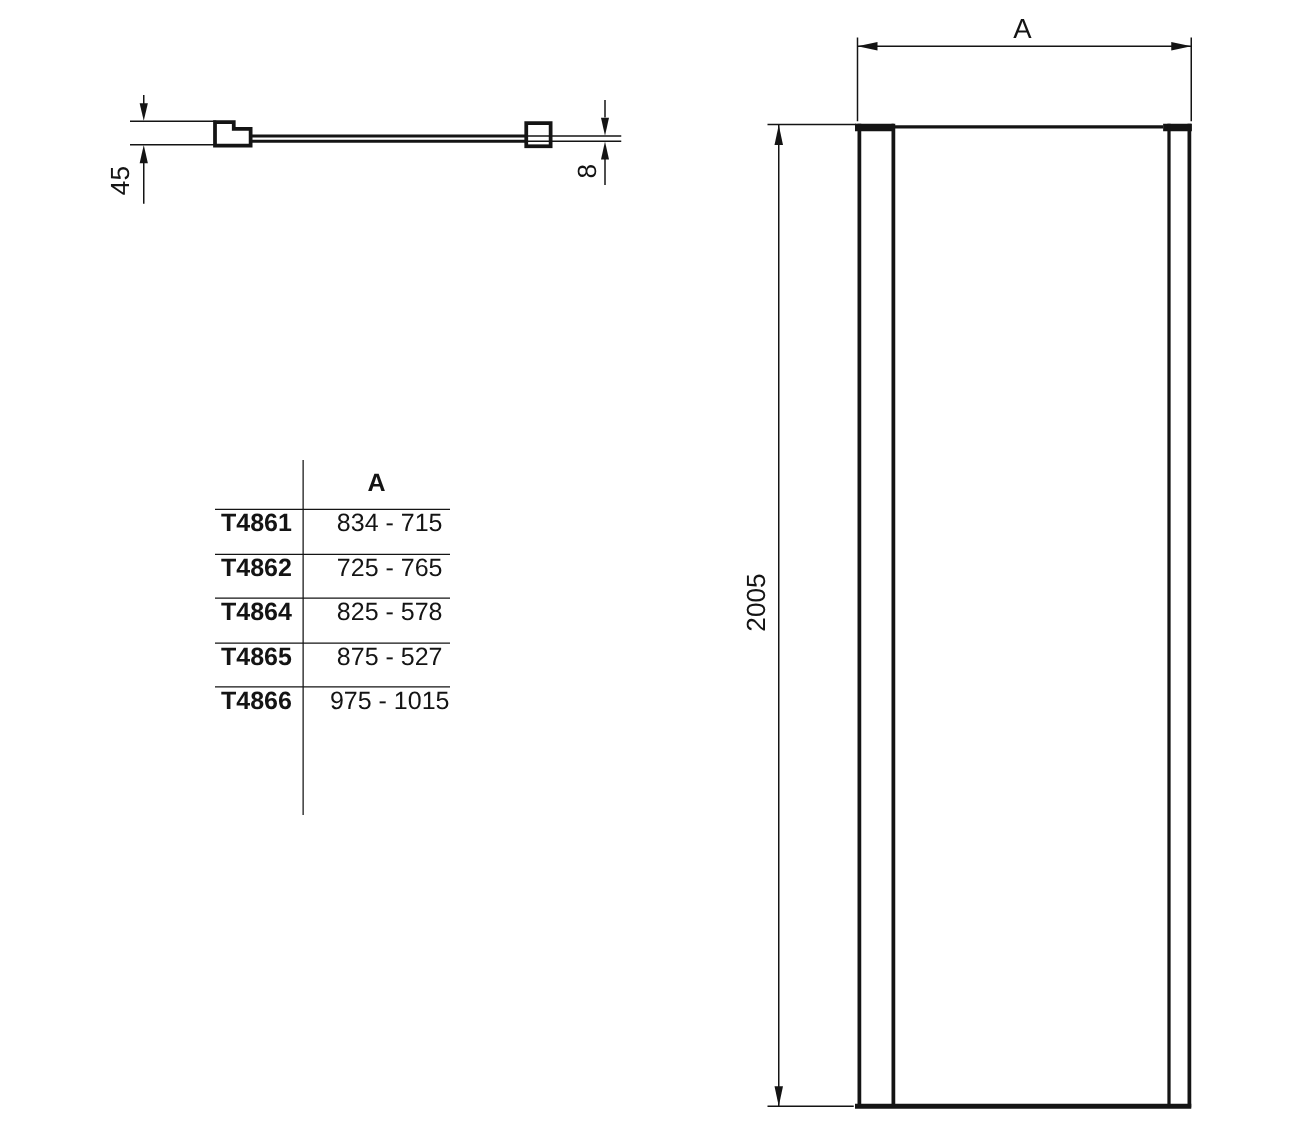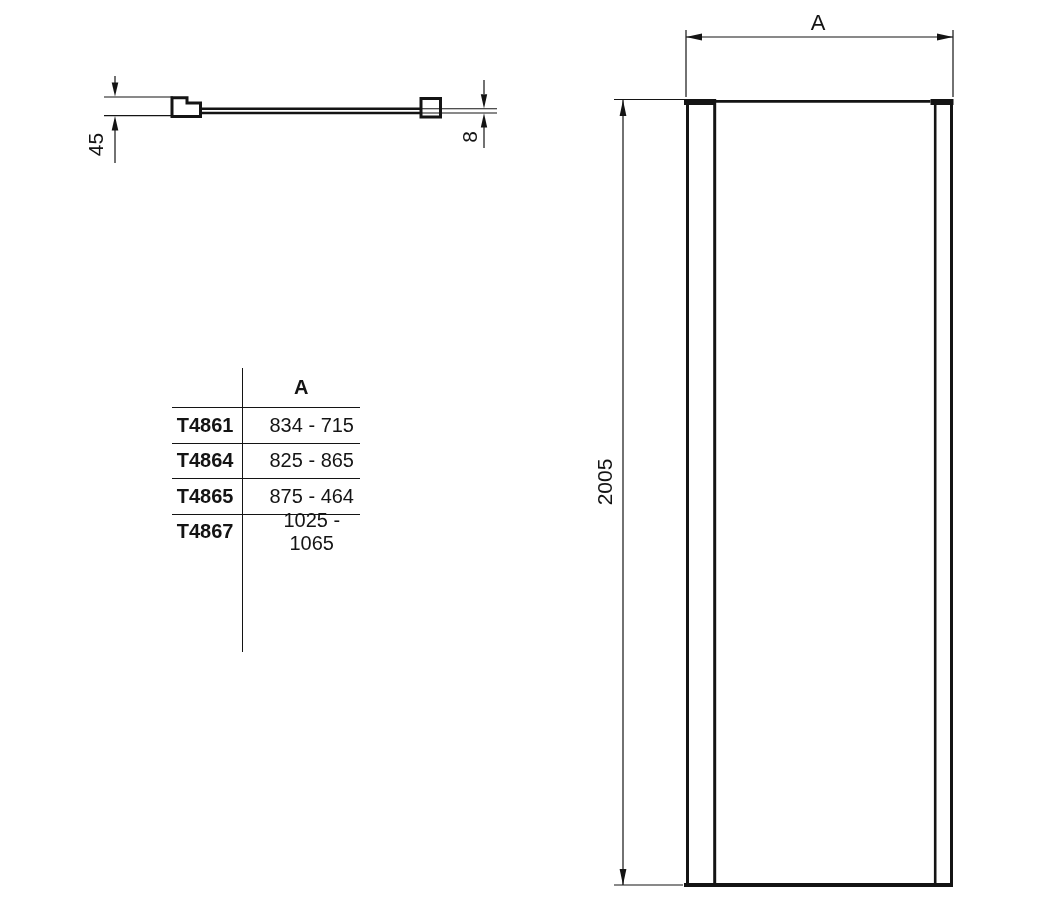--- a/index.html
+++ b/index.html
@@ -44,21 +44,21 @@
     display: flex;
     align-items: center;
     justify-content: center;
     font-weight: 700;
   }
   .trow {
     display: flex;
     height: 35.5px;
     border-top: 1.6px solid #141414;
     box-sizing: border-box;
-    align-items: center;
+    align-items: flex-start;
     gap: 21px;
   }
   .cell.model {
     width: 70.5px;
     box-sizing: border-box;
     text-align: right;
     padding-right: 9px;
     font-weight: 700;
   }
   .cell.range {
@@ -113,37 +113,41 @@
       <div class="model-spacer"></div>
       <div class="range-head">A</div>
     </div>
     <div class="table-body">
 
         <div class="trow">
           <div class="cell model">T4861</div>
           <div class="cell range">834 - 715</div>
         </div>
 
+        <div class="trow">
+          <div class="cell model">T4862</div>
+          <div class="cell range">725 - 765</div>
+        </div>
 
 
         <div class="trow">
           <div class="cell model">T4864</div>
-          <div class="cell range">825 - 865</div>
+          <div class="cell range">825 - 578</div>
         </div>
 
         <div class="trow">
           <div class="cell model">T4865</div>
-          <div class="cell range">875 - 464</div>
+          <div class="cell range">875 - 527</div>
         </div>
 
+        <div class="trow">
+          <div class="cell model">T4866</div>
+          <div class="cell range">975 - 1015</div>
+        </div>
 
-        <div class="trow">
-          <div class="cell model">T4867</div>
-          <div class="cell range">1025 - 1065</div>
-        </div>
       </div>
   </div>
 
   <svg style="left:570px; top:0;" width="476" height="912" viewBox="0 0 476 912">
 
     <g stroke="#141414">
       <line x1="116" y1="37" x2="383" y2="37" stroke-width="1.2"></line>
       <polygon points="116,37 132,33.6 132,40.4" fill="#141414" stroke="none"></polygon>
       <polygon points="383,37 367,33.6 367,40.4" fill="#141414" stroke="none"></polygon>
       <line x1="116" y1="30" x2="116" y2="97" stroke-width="1.2"></line>

